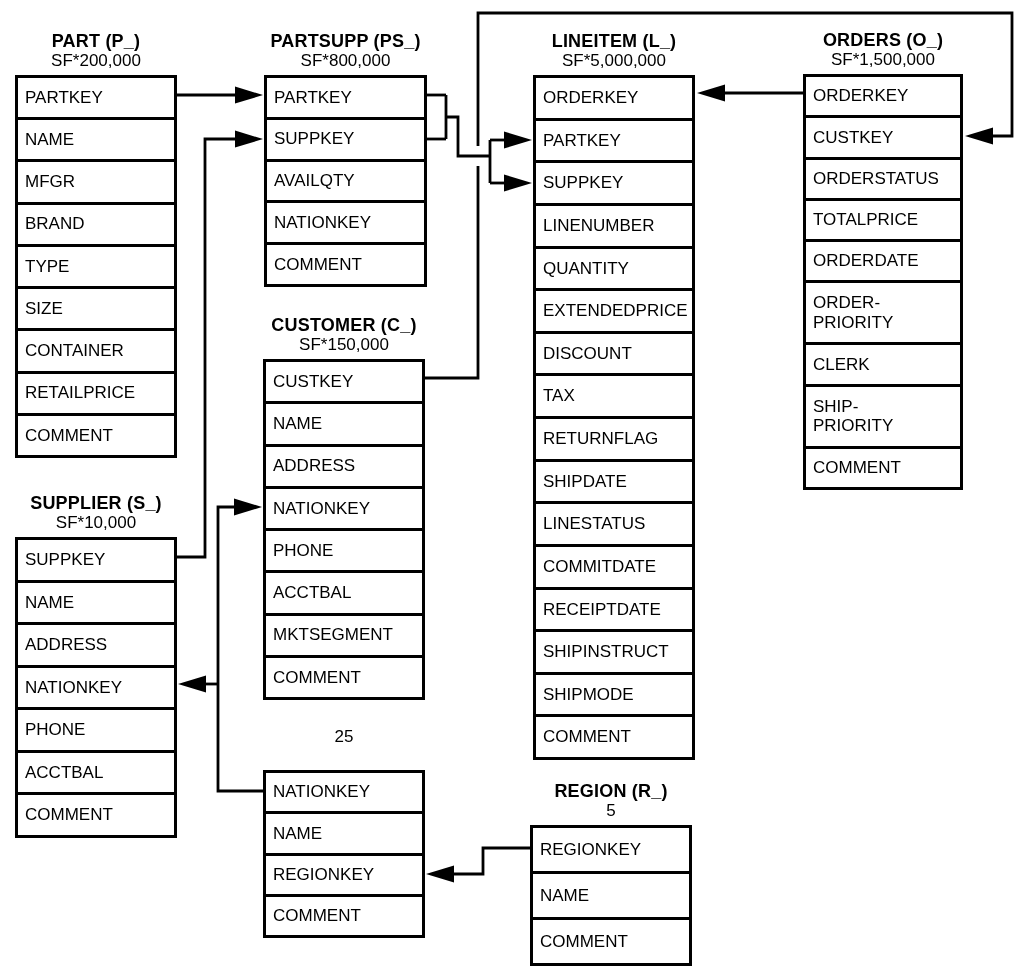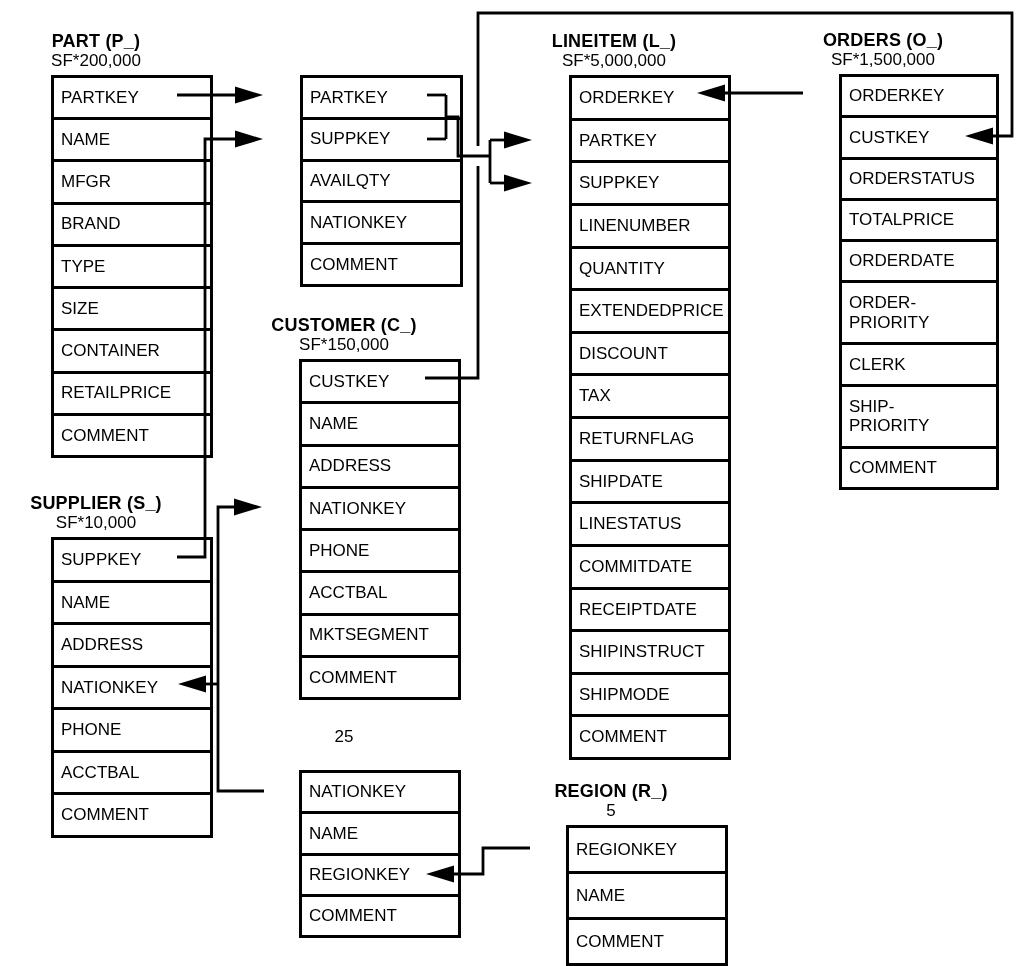--- a/index.html
+++ b/index.html
@@ -29,21 +29,20 @@
   }
   .tbl-title { font-size: 18px; font-weight: bold; letter-spacing: 0.2px; }
   .tbl-cardinality { font-size: 17px; margin-top: 1px; }
   .tbl-box {
     position: absolute;
     box-sizing: border-box;
     border: 3px solid #000;
     background: #fff;
     display: flex;
     flex-direction: column;
-    margin-left: 36px;
   }
   .tbl-row {
     box-sizing: border-box;
     flex: 1 1 0;
     display: flex;
     align-items: center;
     padding-left: 7px;
     padding-right: 2px;
     font-size: 17px;
     line-height: 1.15;
@@ -69,20 +68,24 @@
       <div class="tbl-box" style="left: 15px; top: 75px; width: 162px; height: 383px;">
         <div class="tbl-row">PARTKEY</div>
         <div class="tbl-row">NAME</div>
         <div class="tbl-row">MFGR</div>
         <div class="tbl-row">BRAND</div>
         <div class="tbl-row">TYPE</div>
         <div class="tbl-row">SIZE</div>
         <div class="tbl-row">CONTAINER</div>
         <div class="tbl-row">RETAILPRICE</div>
         <div class="tbl-row">COMMENT</div>
+      </div>
+      <div class="tbl-header" style="left: 225.5px; top: 32px;">
+        <div class="tbl-title">PARTSUPP (PS_)</div>
+        <div class="tbl-cardinality">SF*800,000</div>
       </div>
       <div class="tbl-box" style="left: 264px; top: 75px; width: 163px; height: 212px;">
         <div class="tbl-row">PARTKEY</div>
         <div class="tbl-row">SUPPKEY</div>
         <div class="tbl-row">AVAILQTY</div>
         <div class="tbl-row">NATIONKEY</div>
         <div class="tbl-row">COMMENT</div>
       </div>
       <div class="tbl-header" style="left: 494px; top: 32px;">
         <div class="tbl-title">LINEITEM (L_)</div>

